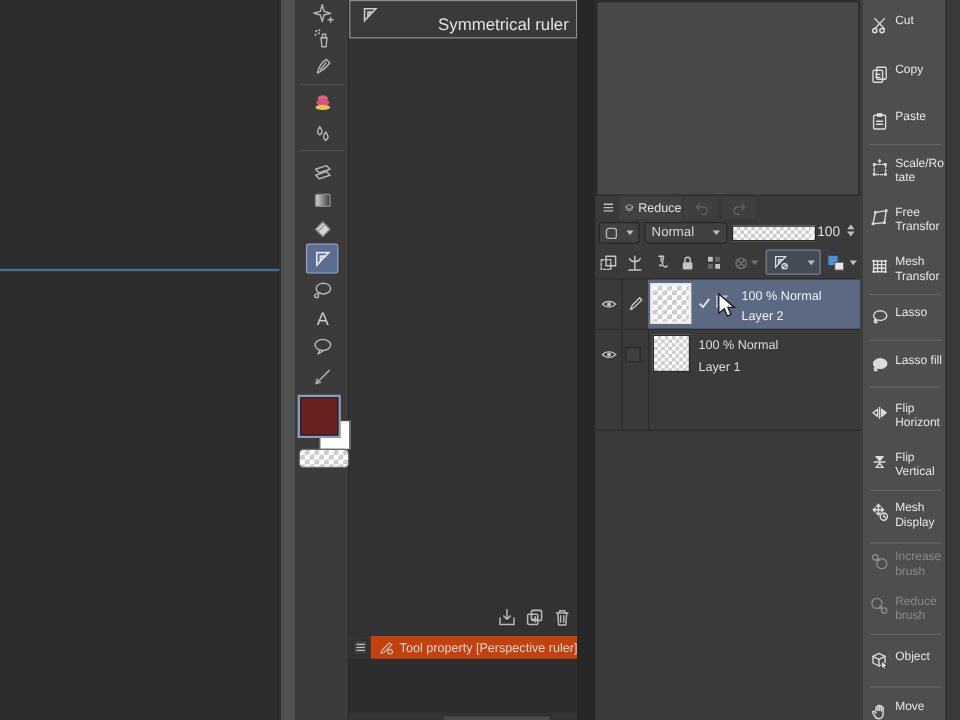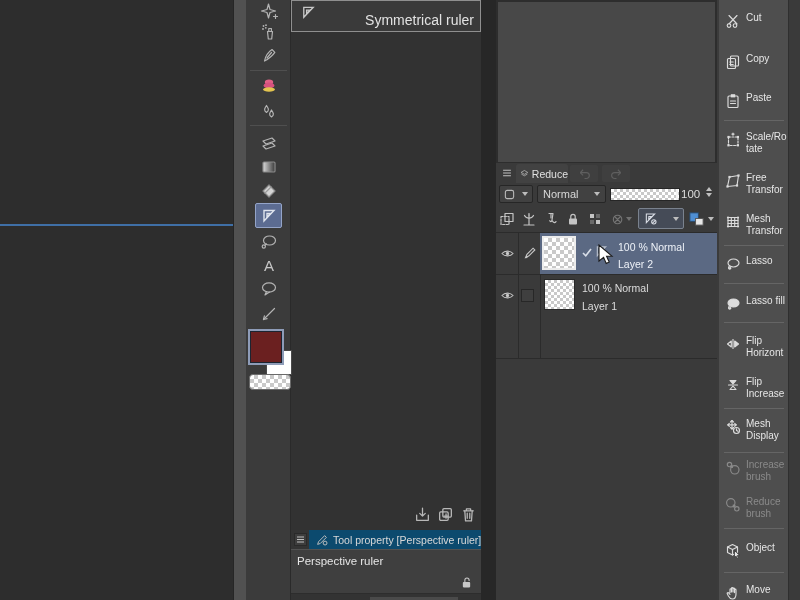--- a/index.html
+++ b/index.html
@@ -42,21 +42,21 @@
      border:1px solid #8f8f8f;box-sizing:border-box;}
   #subtool-item .st-icon{position:absolute;left:8px;top:3px;}
   #subtool-item .st-label{position:absolute;right:6px;bottom:3px;font-size:14px;color:#e2e2e2;}
   #subtool-footer{position:absolute;right:4px;top:505px;display:flex;gap:5px;}
   #subtool-footer .ft{width:18px;height:18px;display:flex;align-items:center;justify-content:center;}
   #subtool-footer svg{stroke:#b8b8b8;fill:none;stroke-width:1.2;stroke-linecap:round;stroke-linejoin:round;}
 
   
   #tp-header{left:291px;top:530px;width:190px;height:19px;background:#343434;}
   #tp-menu{position:absolute;left:3px;top:3px;width:13px;height:13px;background:#3d3d3d;border:1px solid #2a2a2a;box-sizing:border-box;display:flex;align-items:center;justify-content:center;}
-  #tp-tab{position:absolute;left:18px;top:0;right:0;height:19px;background:#0c4a6e;display:flex;align-items:center;gap:4px;padding-left:6px;overflow:hidden;}
+  #tp-tab{position:absolute;left:18px;top:0;right:0;height:19px;background:#c2410c;display:flex;align-items:center;gap:4px;padding-left:6px;overflow:hidden;}
   #tp-tab .tp-title{font-size:10.5px;color:#d8d8d8;white-space:nowrap;}
   #tp-tab svg{stroke:#c0c0c0;fill:none;stroke-width:1.1;flex:0 0 auto;}
   #tp-body{left:291px;top:549px;width:190px;height:44px;background:#3f3f3f;border-top:1px solid #525252;box-sizing:border-box;}
   #tp-body .tp-tool{position:absolute;left:6px;top:5px;font-size:11.5px;color:#e6e6e6;}
   #tp-body .tp-lock{position:absolute;right:8px;bottom:4px;}
   #tp-sliver{left:291px;top:594px;width:190px;height:6px;background:#333333;}
   #tp-sliver .nub{position:absolute;left:79px;top:3px;width:88px;height:3px;background:#4a4a4a;}
 
   
   #gap{left:481px;top:0;width:15px;height:600px;background:#272727;}
@@ -267,29 +267,20 @@
         </svg>
     </span>
     <div id="tp-tab">
       <svg width="14" height="14" viewBox="0 0 16 16">
           <path d="M3 13 L6 12 L13 5 L11 3 L4 10 Z"></path>
           <circle cx="11.5" cy="11.5" r="2.2"></circle>
         </svg>
       <span class="tp-title">Tool property [Perspective ruler]</span>
     </div>
   </div>
-  <div id="tp-body" class="abs">
-    <span class="tp-tool">Perspective ruler</span>
-    <span class="tp-lock">
-      <svg width="13" height="13" viewBox="0 0 16 16" stroke="#c8c8c8" fill="none" stroke-width="1.3">
-          <rect x="3.5" y="7.5" width="9" height="6.5" rx="1" fill="#c8c8c8" stroke="none"></rect>
-          <path d="M6 7.5 V5 a2.6 2.6 0 0 1 5.2 0 V6"></path>
-        </svg>
-    </span>
-  </div>
   <div id="tp-sliver" class="abs">
     <div class="nub"></div>
   </div>
 
   <div id="gap" class="abs"></div>
   <div id="empty-panel" class="abs"></div>
 
   <div id="layer-panel" class="abs">
     <span id="lp-menu">
       <svg width="10" height="10" viewBox="0 0 9 9" stroke="#c0c0c0" stroke-width="1" fill="none">
@@ -555,21 +546,21 @@
       <span class="cl">Flip Horizontal</span>
     </div>
     <div class="cmd" style="top:376px">
       <span class="ci">
           <svg width="16" height="16" viewBox="0 0 16 16">
             <path d="M5 3.5 H11 L8 7 Z" fill="#dcdcdc"></path>
             <path d="M3.5 8 H12.5"></path>
             <path d="M5 12.5 H11 L8 9 Z"></path>
           </svg>
         </span>
-      <span class="cl">Flip Increase</span>
+      <span class="cl">Flip Vertical</span>
     </div>
     <div class="cmd-div" style="top:408px"></div>
     <div class="cmd" style="top:418px">
       <span class="ci">
           <svg width="16" height="16" viewBox="0 0 16 16">
             <path d="M7 1.5 V10 M2.8 5.8 H11.2"></path>
             <path d="M7 1.5 l-1.5 1.5 M7 1.5 l1.5 1.5 M2.8 5.8 l1.5 -1.5 M2.8 5.8 l1.5 1.5 M11.2 5.8 l-1.5 -1.5 M11.2 5.8 l-1.5 1.5 M7 10 l-1.5 -1.5 M7 10 l1.5 -1.5"></path>
             <circle cx="11.5" cy="11.5" r="3"></circle>
             <path d="M11.5 9.8 V11.5 L13 12.3"></path>
           </svg>

